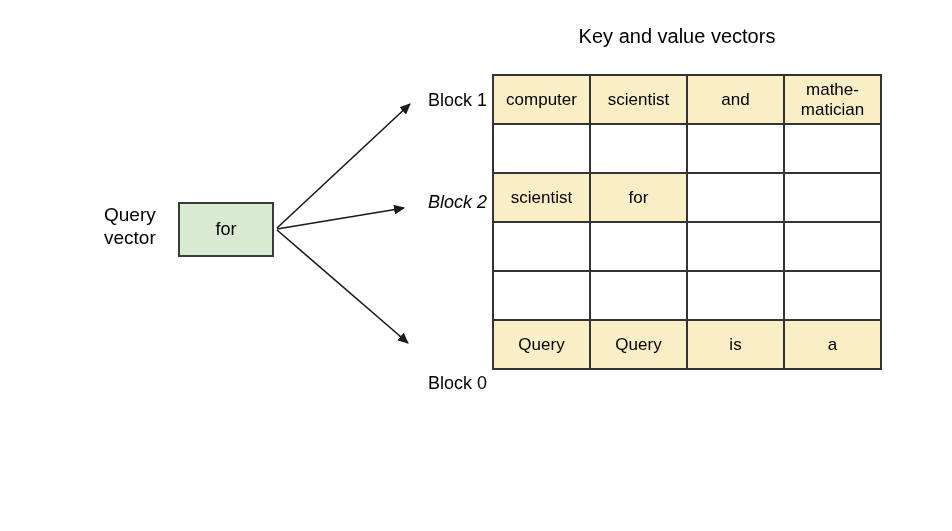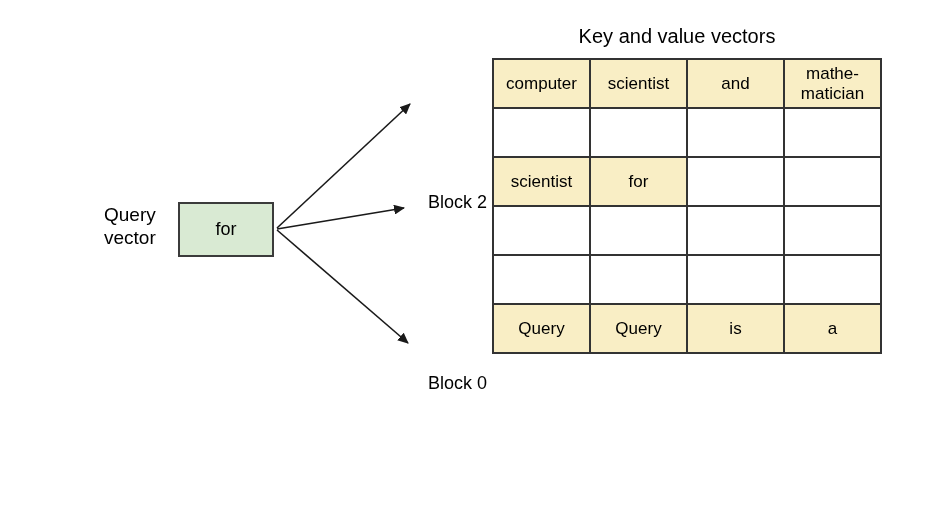--- a/index.html
+++ b/index.html
@@ -55,38 +55,38 @@
   }
   .block-label {
     position: absolute;
     left: 360px;
     width: 127px;
     text-align: right;
     font-size: 18px;
     line-height: 22px;
   }
   .block-label.b1 { top: 89px; }
-  .block-label.b2 { top: 191px; }
+  .block-label.b2 { top: 191px; font-style: italic; }
   .block-label.b0 { top: 343px; margin-top: 29px; }
   .arrows {
     position: absolute;
     left: 0;
     top: 0;
     width: 952px;
     height: 531px;
     pointer-events: none;
   }
   .arrows line {
     stroke: var(--arrow);
     stroke-width: 1.6;
   }
   table.kv {
     position: absolute;
     left: 492px;
-    top: 58px;
+    top: 74px;
     border-collapse: collapse;
     table-layout: fixed;
   }
   table.kv td {
     width: 91px;
     height: 47px;
     border: 2px solid var(--border);
     text-align: center;
     vertical-align: middle;
     font-size: 17px;
@@ -116,20 +116,21 @@
     <defs>
       <marker id="ah" markerWidth="12" markerHeight="10" refX="10" refY="5" orient="auto" markerUnits="userSpaceOnUse">
         <path d="M0,0 L11,5 L0,10 z" fill="#1a1a1a"></path>
       </marker>
     </defs>
     <line x1="277" y1="228" x2="410" y2="104" marker-end="url(#ah)"></line>
     <line x1="277" y1="229" x2="404" y2="208" marker-end="url(#ah)"></line>
     <line x1="277" y1="230" x2="408" y2="343" marker-end="url(#ah)"></line>
   </svg>
 
+  <div class="block-label b1">Block 1</div>
   <div class="block-label b2">Block 2</div>
   <div class="block-label b0">Block 0</div>
 
   <table class="kv">
     <tbody>
       <tr>
         <td class="filled">computer</td>
         <td class="filled">scientist</td>
         <td class="filled">and</td>
         <td class="filled">mathe-matician</td>

